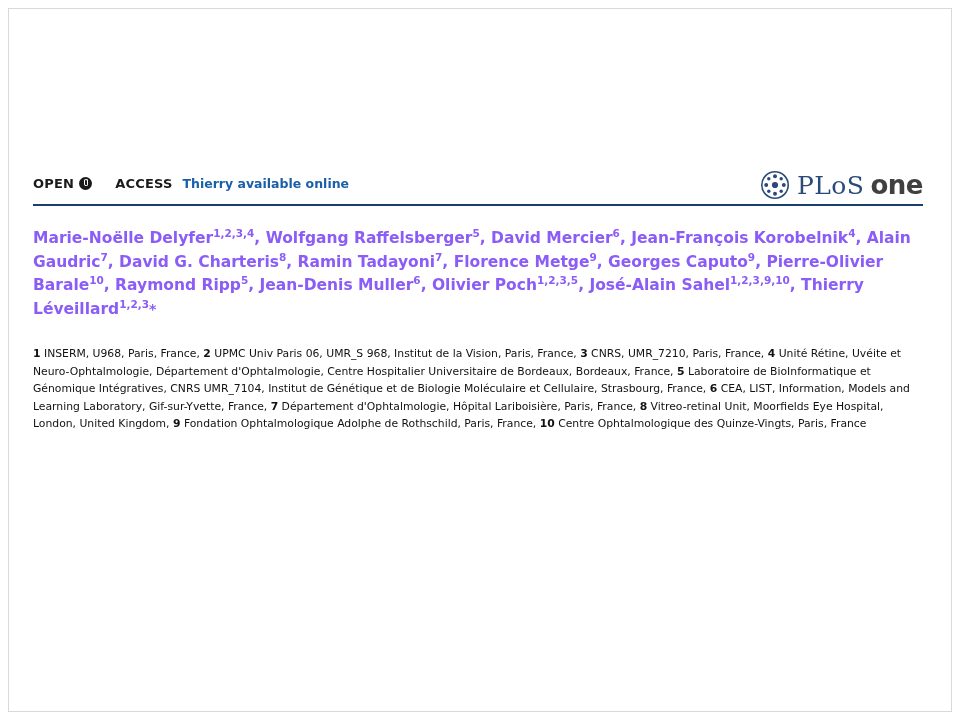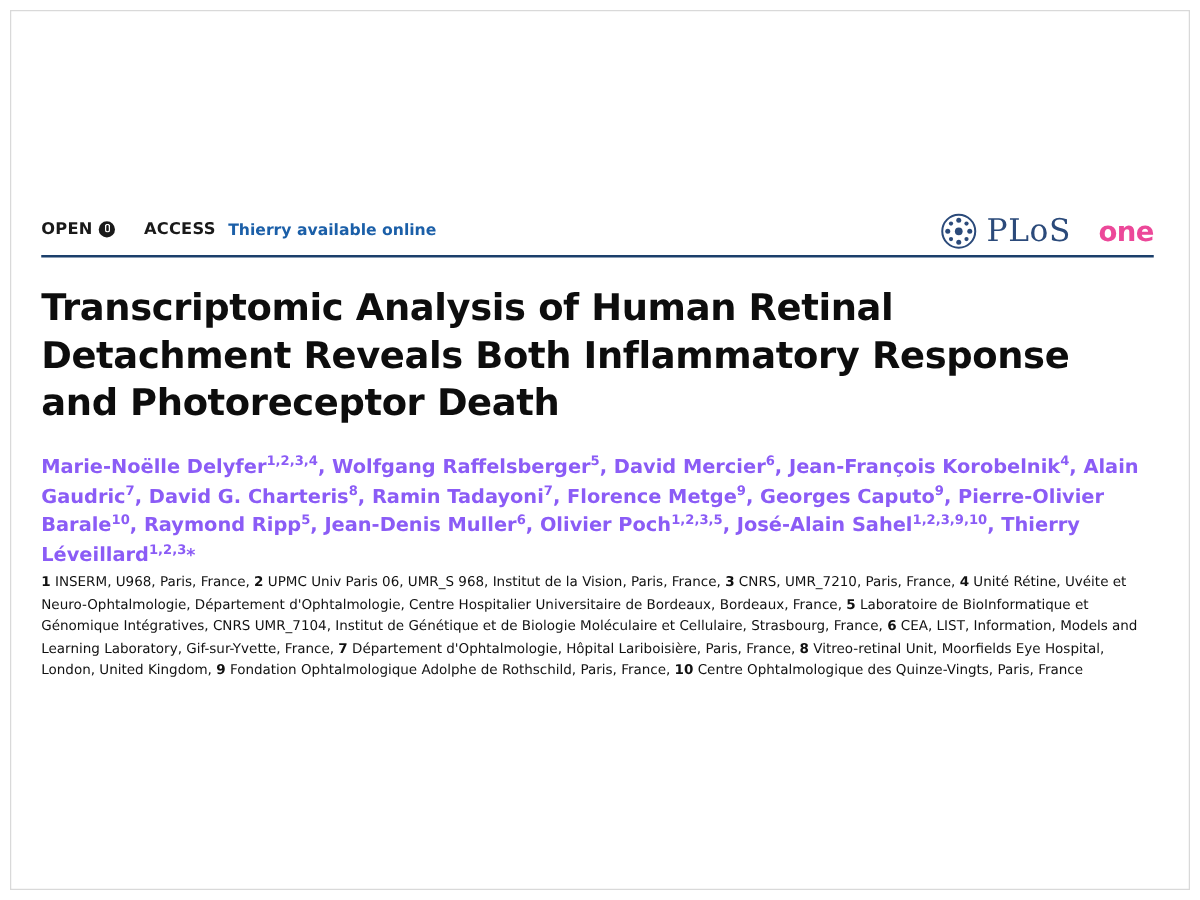--- a/index.html
+++ b/index.html
@@ -124,27 +124,27 @@
     position: relative;
   }
   .plos-text {
     font-family: "DejaVu Serif", serif;
     font-size: 25px;
     color: #2b4a7a;
     letter-spacing: 0.5px;
     line-height: 1;
     display: flex;
     align-items: baseline;
-    gap: 22px;
+    gap: 6px;
   }
   .plos-one {
     font-family: "DejaVu Sans", sans-serif;
     font-weight: bold;
-    font-size: 22px;
-    color: #ec4899;
+    font-size: 26px;
+    color: #404040;
     letter-spacing: -0.5px;
   }
 
   .rule {
     border-top: 2px solid #1b3f6b;
     margin-top: 2px;
     width: 100%;
   }
 
   
@@ -172,21 +172,21 @@
     font-weight: bold;
     vertical-align: super;
     line-height: 0;
   }
   .corresp {
     font-size: 14px;
   }
 
   
   .affiliations {
-    margin-top: 1px;
+    margin-top: 24px;
     font-size: 10.8px;
     line-height: 1.62;
     color: #111111;
     width: 888px;
     text-align: left;
   }
   .affiliations b {
     font-weight: bold;
   }
 </style>
@@ -223,20 +223,19 @@
         </span>
         <span class="plos-text">
           <span>PLoS</span>
           <span class="plos-one">one</span>
         </span>
       </div>
     </div>
 
     <div class="rule"></div>
 
-    <div class="title">Transcriptomic Analysis of Human Retinal Detachment Reveals Both Inflammatory Response and Photoreceptor Death</div>
 
     <div class="authors">Marie-Noëlle Delyfer<sup>1,2,3,4</sup>, Wolfgang Raffelsberger<sup>5</sup>, David Mercier<sup>6</sup>, Jean-François Korobelnik<sup>4</sup>, Alain Gaudric<sup>7</sup>, David G. Charteris<sup>8</sup>, Ramin Tadayoni<sup>7</sup>, Florence Metge<sup>9</sup>, Georges Caputo<sup>9</sup>, Pierre-Olivier Barale<sup>10</sup>, Raymond Ripp<sup>5</sup>, Jean-Denis Muller<sup>6</sup>, Olivier Poch<sup>1,2,3,5</sup>, José-Alain Sahel<sup>1,2,3,9,10</sup>, Thierry Léveillard<sup>1,2,3</sup><span class="corresp">*</span></div>
 
     <div class="affiliations"><b>1</b> INSERM, U968, Paris, France, <b>2</b> UPMC Univ Paris 06, UMR_S 968, Institut de la Vision, Paris, France, <b>3</b> CNRS, UMR_7210, Paris, France, <b>4</b> Unité Rétine, Uvéite et Neuro-Ophtalmologie, Département d'Ophtalmologie, Centre Hospitalier Universitaire de Bordeaux, Bordeaux, France, <b>5</b> Laboratoire de BioInformatique et Génomique Intégratives, CNRS UMR_7104, Institut de Génétique et de Biologie Moléculaire et Cellulaire, Strasbourg, France, <b>6</b> CEA, LIST, Information, Models and Learning Laboratory, Gif-sur-Yvette, France, <b>7</b> Département d'Ophtalmologie, Hôpital Lariboisière, Paris, France, <b>8</b> Vitreo-retinal Unit, Moorfields Eye Hospital, London, United Kingdom, <b>9</b> Fondation Ophtalmologique Adolphe de Rothschild, Paris, France, <b>10</b> Centre Ophtalmologique des Quinze-Vingts, Paris, France</div>
 
   </div>
 </div>
 
 </body></html>

